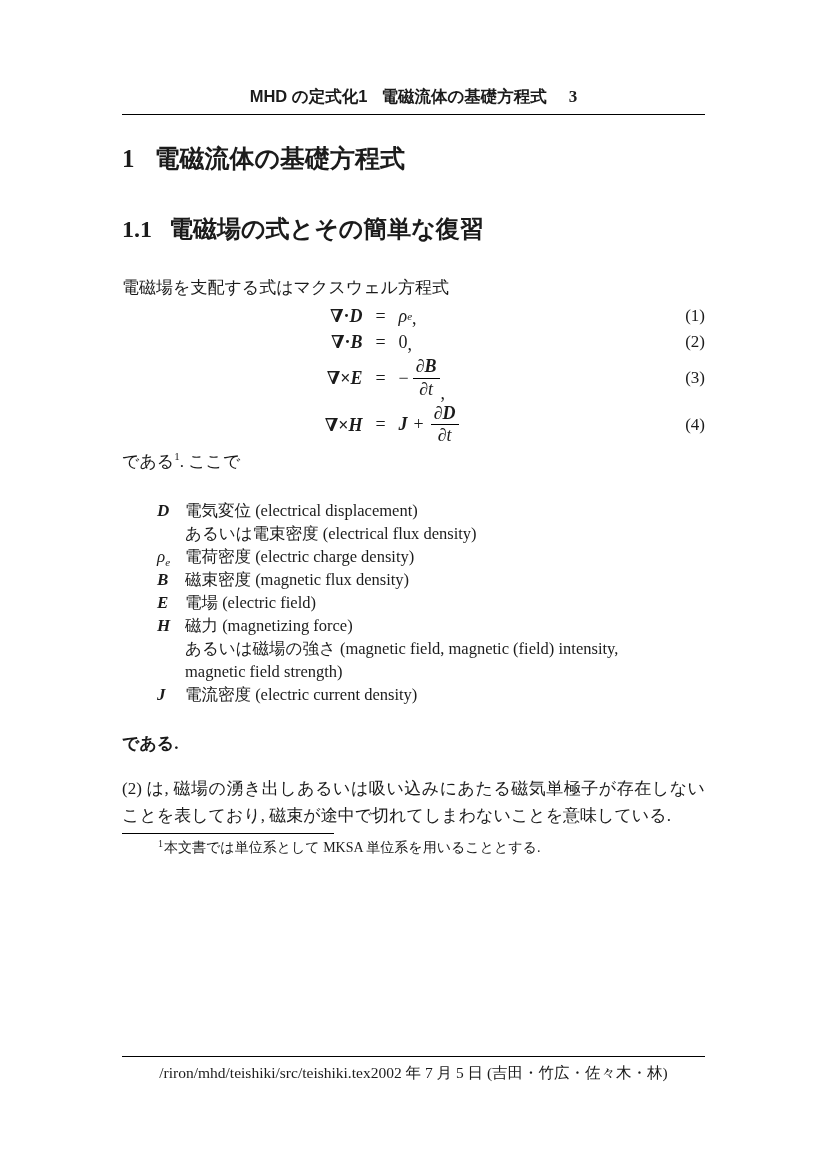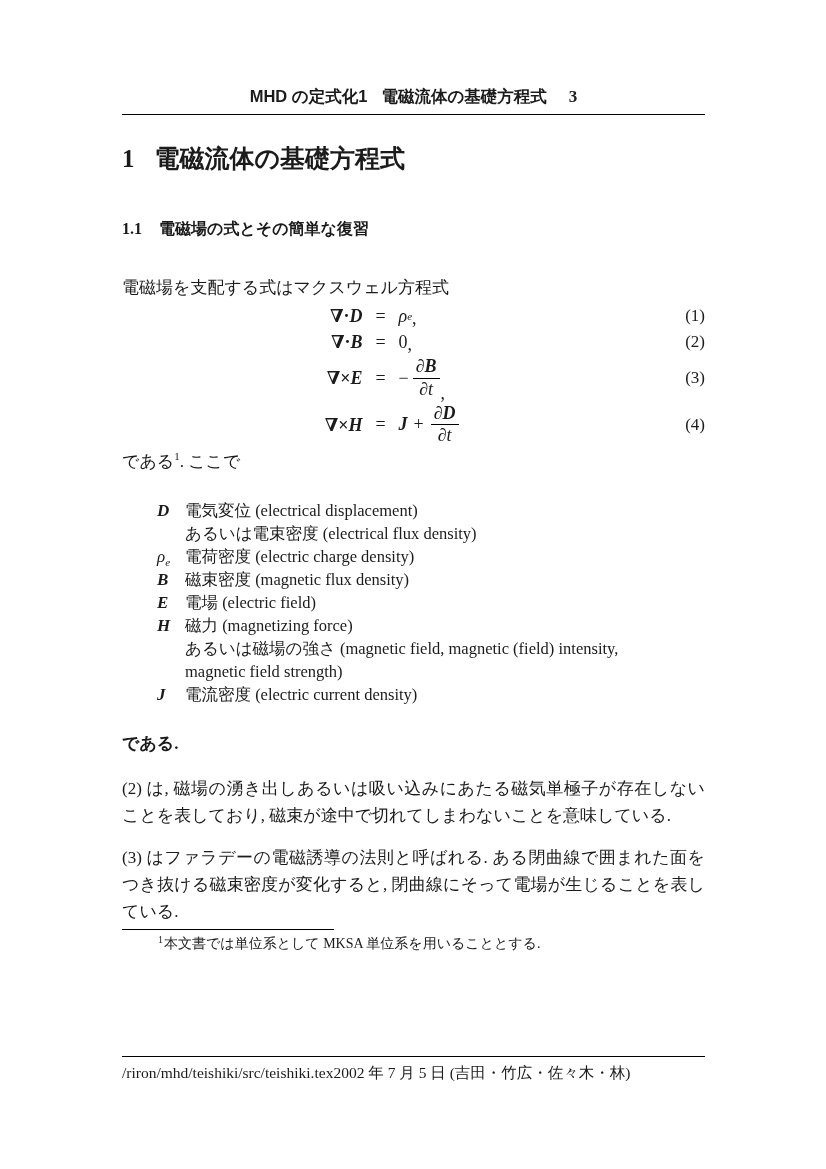--- a/index.html
+++ b/index.html
@@ -28,21 +28,21 @@
   .running-header .page-no{margin-left:22px;font-family:"Liberation Serif","DejaVu Serif",serif;font-size:17px;}
 
   
   .h-section{
     margin-top:28px;font-family:"Liberation Sans","DejaVu Sans",sans-serif;
     font-weight:bold;font-size:25px;line-height:30px;display:flex;align-items:baseline;
   }
   .h-section .no{font-family:"Liberation Serif","DejaVu Serif",serif;margin-right:20px;}
   .h-subsection{
     margin-top:45px;font-family:"Liberation Sans","DejaVu Sans",sans-serif;
-    font-weight:bold;font-size:16px;line-height:20px;display:flex;align-items:flex-start;
+    font-weight:bold;font-size:24px;line-height:20px;display:flex;align-items:flex-start;
   }
   .h-subsection .no{font-family:"Liberation Serif","DejaVu Serif",serif;margin-right:17px;}
 
   
   .para{margin:14px 0 0;font-size:17px;line-height:27px;text-align:justify;}
   .intro{margin-top:35px;}
   .p-dearu{margin-top:24px;font-weight:bold;}
   .p1{margin-top:14px;}
   .p2{margin-top:18px;}
   .p3{margin-top:15px;}
@@ -84,21 +84,21 @@
   .def-line{display:block;text-align:left;}
 
   
   .footnote-rule{margin-top:4px;width:212px;border-top:1.2px solid #000;}
   .footnote{margin-top:4px;font-size:14px;line-height:20px;padding-left:8px;margin-left:28px;}
   .footnote sup{font-size:10px;line-height:0;margin-right:1px;}
 
   
   .page-footer{position:absolute;left:122px;right:121px;top:1056px;}
   .footer-rule{border-top:1.2px solid #000;}
-  .footer-row{margin-top:6px;display:flex;justify-content:flex-start;align-items:baseline;font-size:15.5px;line-height:19px;}
+  .footer-row{margin-top:6px;display:flex;justify-content:center;align-items:baseline;font-size:15.5px;line-height:19px;}
 </style>
 </head>
 <body>
 
 <div class="page">
   <div class="content">
 
     <div class="running-header">
       <span class="left">MHD の定式化</span>
       <span class="right">
@@ -212,21 +212,20 @@
       <div class="def-row">
         <span class="def-sym vec">J</span>
         <span class="def-desc">
           <span class="def-line">電流密度 (electric current density)</span>
         </span>
       </div>
     </div>
 
     <p class="para p-dearu">である.</p>
     <p class="para p2">(2) は, 磁場の湧き出しあるいは吸い込みにあたる磁気単極子が存在しないことを表しており, 磁束が途中で切れてしまわないことを意味している.</p>
-    <p class="para p3">(3) はファラデーの電磁誘導の法則と呼ばれる. ある閉曲線で囲まれた面をつき抜ける磁束密度が変化すると, 閉曲線にそって電場が生じることを表している.</p>
 
     <div class="footnote-rule"></div>
     <div class="footnote"><sup>1</sup><span>本文書では単位系として MKSA 単位系を用いることとする.</span></div>
 
   </div>
 
   <div class="page-footer">
     <div class="footer-rule"></div>
     <div class="footer-row">
       <span class="footer-left">/riron/mhd/teishiki/src/teishiki.tex</span>

